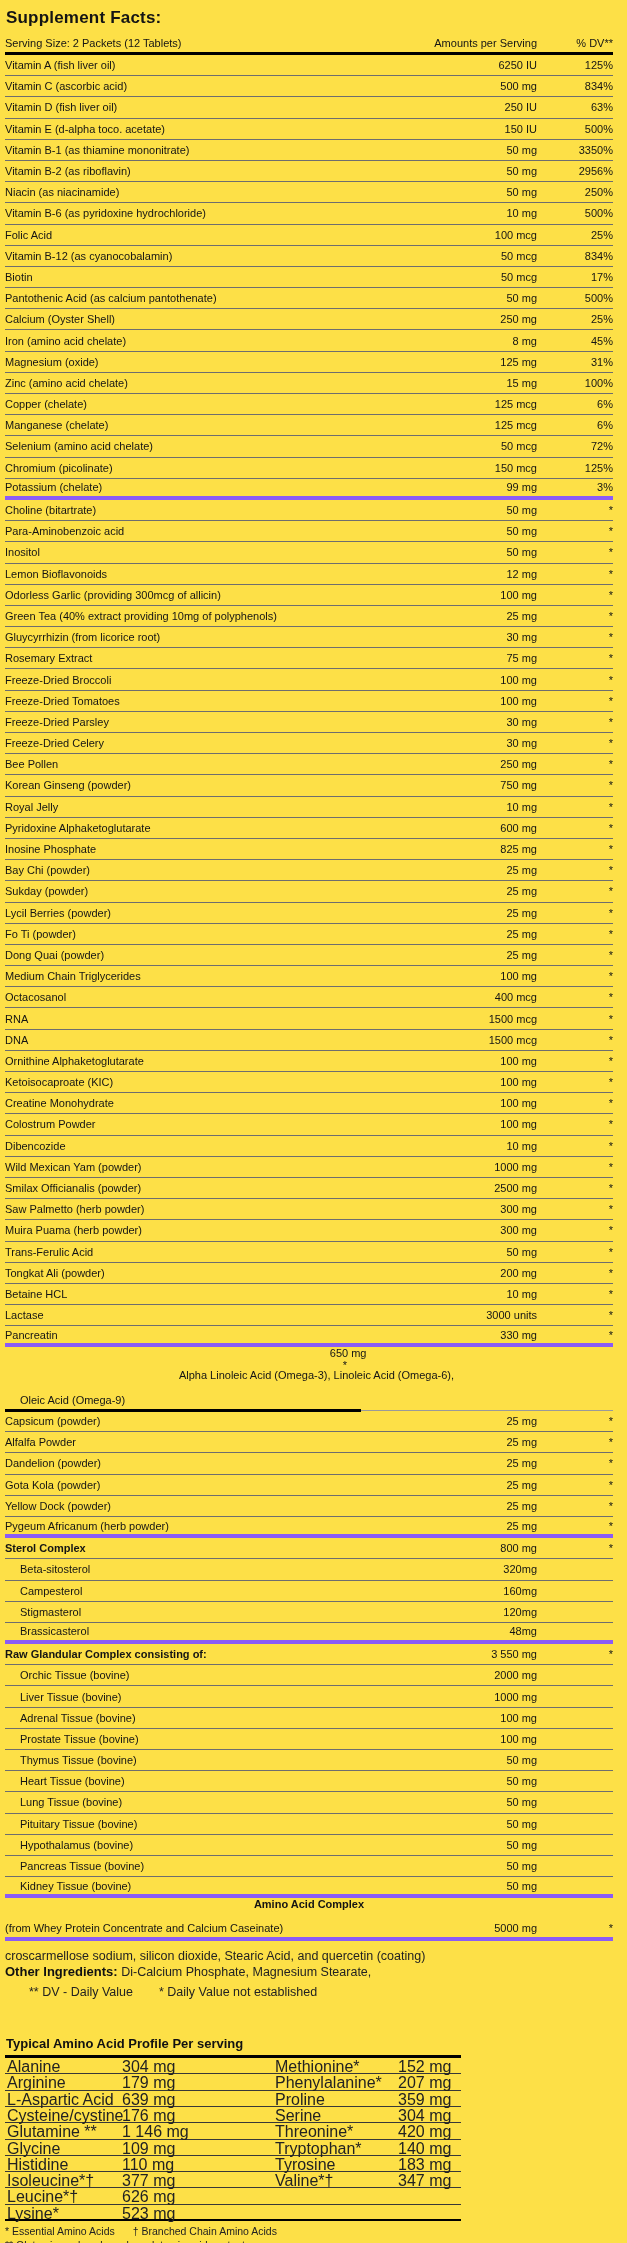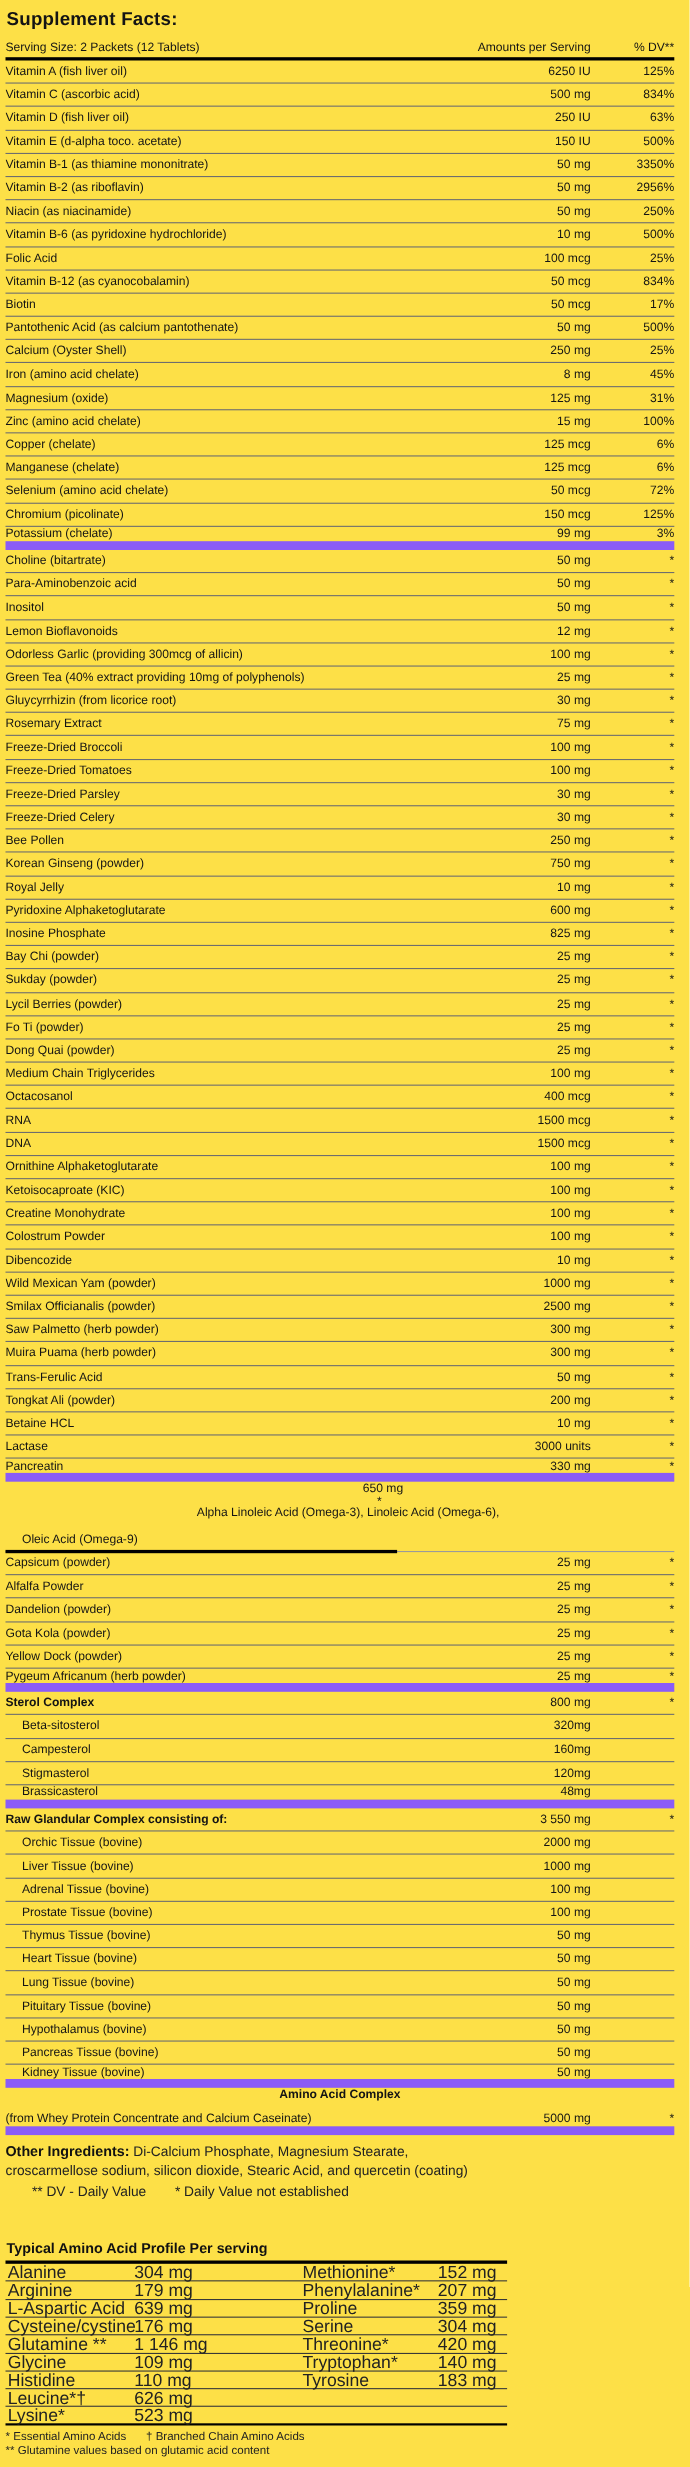--- a/index.html
+++ b/index.html
@@ -8,21 +8,21 @@
   .page { width: 627px; height: 2243px; padding: 7px 14px 0 5px; overflow: hidden; background: #fde047; }
 
   .sf-title { font-size: 17px; font-weight: bold; margin: 1px 0 9px 1px; letter-spacing: 0.2px; }
 
   .sf-header { display: flex; align-items: flex-end; border-bottom: 3px solid #000; padding-bottom: 3px; font-size: 11px; }
   .sf-header .h-label { flex: 1; }
   .sf-header .h-amount { width: 115px; text-align: right; }
   .sf-header .h-dv { width: 76px; text-align: right; }
 
   .row { display: flex; align-items: center; height: 21.2px; border-bottom: 1px solid #6e6e6e; font-size: 11px; position: relative; }
-  .row.b-thick { border-bottom: 8px solid #8b5cf6; }
+  .row.b-thick { border-bottom: 4px solid #8b5cf6; }
   .row.b-none { border-bottom: none; flex-direction: column; }
   .row.b-partial { border-bottom: 1px solid #9a9a9a; }
   .row.b-partial::after { content: ""; position: absolute; left: 0; bottom: -2px; width: 356px; height: 3px; background: #000; }
   .cell-label { flex: 1; white-space: nowrap; overflow: hidden; }
   .cell-label b { font-weight: bold; }
   .row.indent .cell-label { padding-left: 15px; }
   .cell-amount { width: 115px; text-align: right; white-space: nowrap; }
   .cell-dv { width: 76px; text-align: right; white-space: nowrap; }
 
   .other { font-size: 12.5px; line-height: 1.3; margin-top: 7px; color: #222; }
@@ -497,22 +497,22 @@
         <div class="cell-dv"></div>
       </div>
       <div class="row b-thick">
         <div class="cell-label">(from Whey Protein Concentrate and Calcium Caseinate)</div>
         <div class="cell-amount">5000 mg</div>
         <div class="cell-dv">*</div>
       </div>
     </div>
 
   <div class="other">
+    <div>croscarmellose sodium, silicon dioxide, Stearic Acid, and quercetin (coating)</div>
     <div><span class="oi-label">Other Ingredients:</span><span> Di-Calcium Phosphate, Magnesium Stearate,</span></div>
-    <div>croscarmellose sodium, silicon dioxide, Stearic Acid, and quercetin (coating)</div>
     <div class="dv-note"><span>** DV - Daily Value</span><span class="note-gap"></span><span>* Daily Value not established</span></div>
   </div>
 
   <div class="amino">
     <div class="amino-title">Typical Amino Acid Profile Per serving</div>
     <div id="amino-rows" class="amino-table">
         <div class="amino-row">
           <div class="c1">Alanine</div>
           <div class="a1">304 mg</div>
           <div class="c2">Methionine*</div>
@@ -546,20 +546,26 @@
           <div class="c1">Glycine</div>
           <div class="a1">109 mg</div>
           <div class="c2">Tryptophan*</div>
           <div class="a2">140 mg</div>
         </div>
         <div class="amino-row">
           <div class="c1">Histidine</div>
           <div class="a1">110 mg</div>
           <div class="c2">Tyrosine</div>
           <div class="a2">183 mg</div>
+        </div>
+        <div class="amino-row">
+          <div class="c1">Isoleucine*†</div>
+          <div class="a1">377 mg</div>
+          <div class="c2">Valine*†</div>
+          <div class="a2">347 mg</div>
         </div>
         <div class="amino-row">
           <div class="c1">Leucine*†</div>
           <div class="a1">626 mg</div>
           <div class="c2"></div>
           <div class="a2"></div>
         </div>
         <div class="amino-row">
           <div class="c1">Lysine*</div>
           <div class="a1">523 mg</div>

